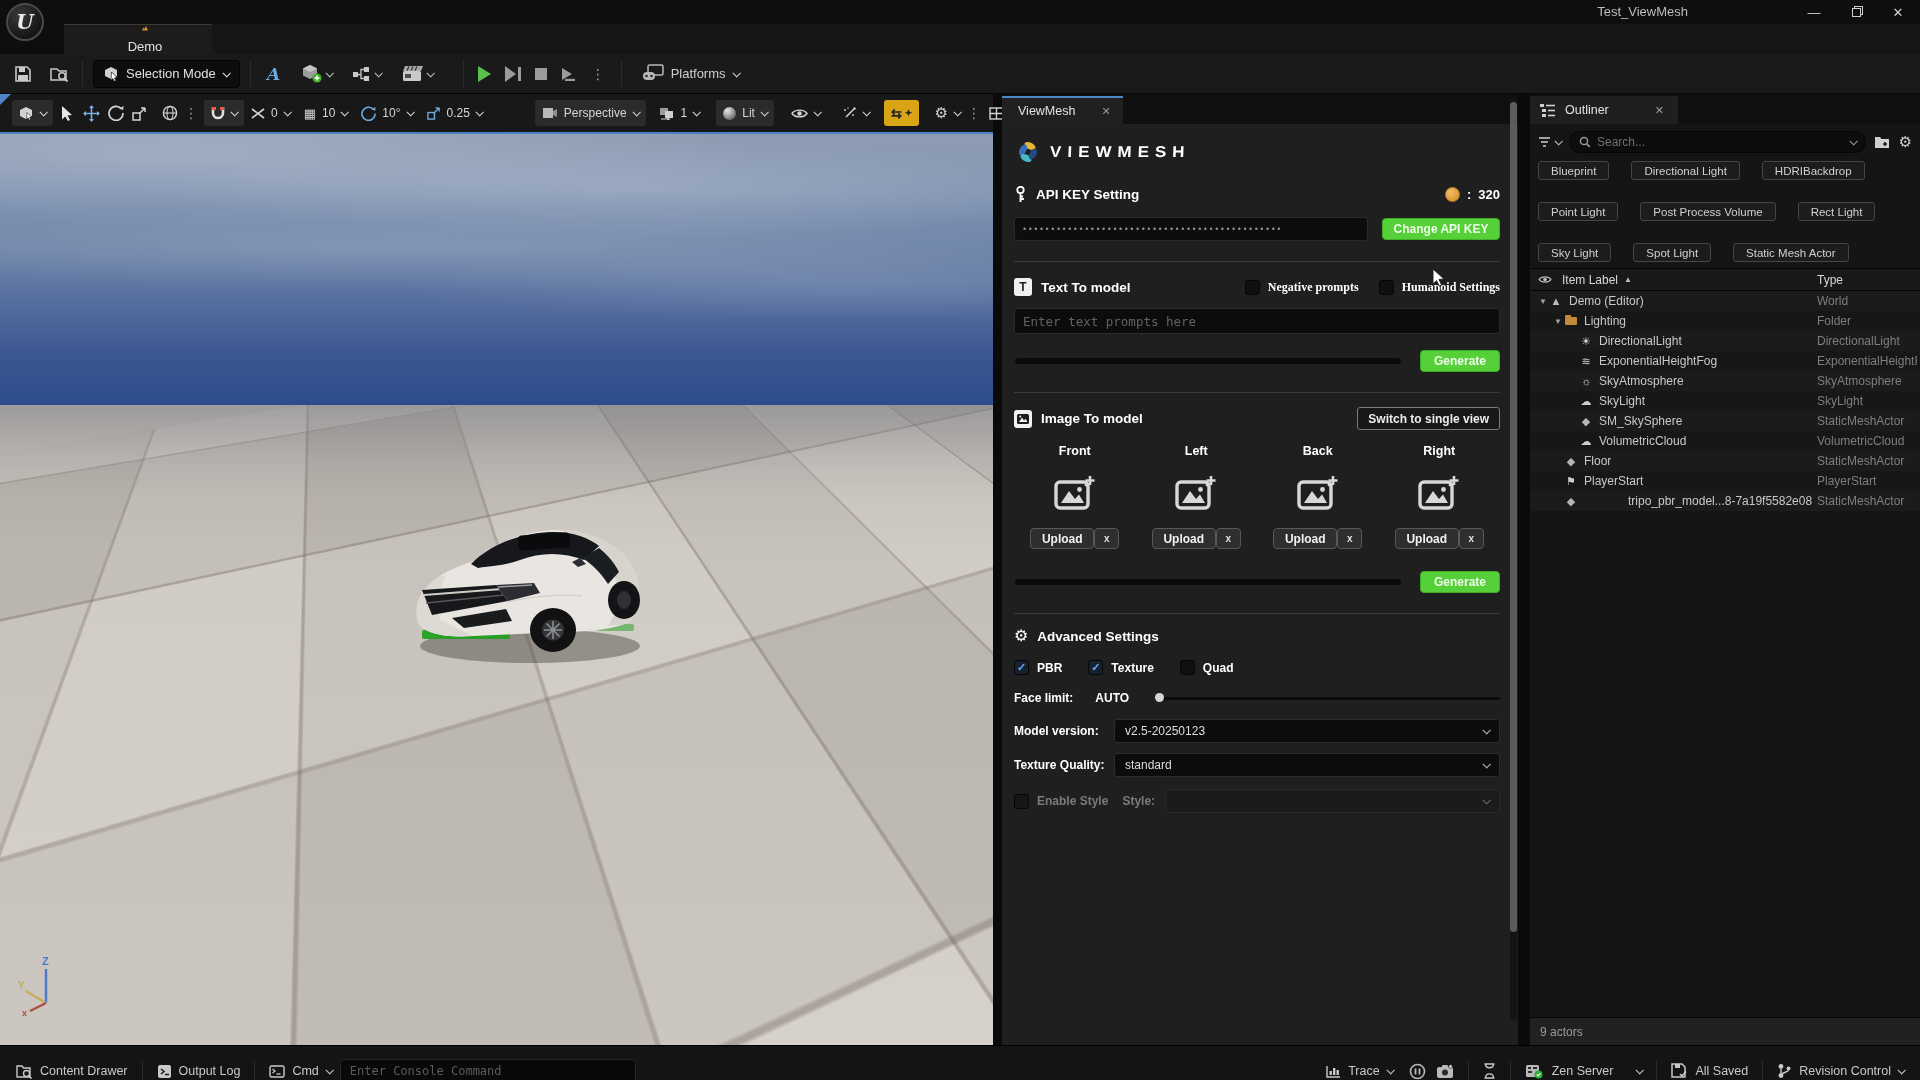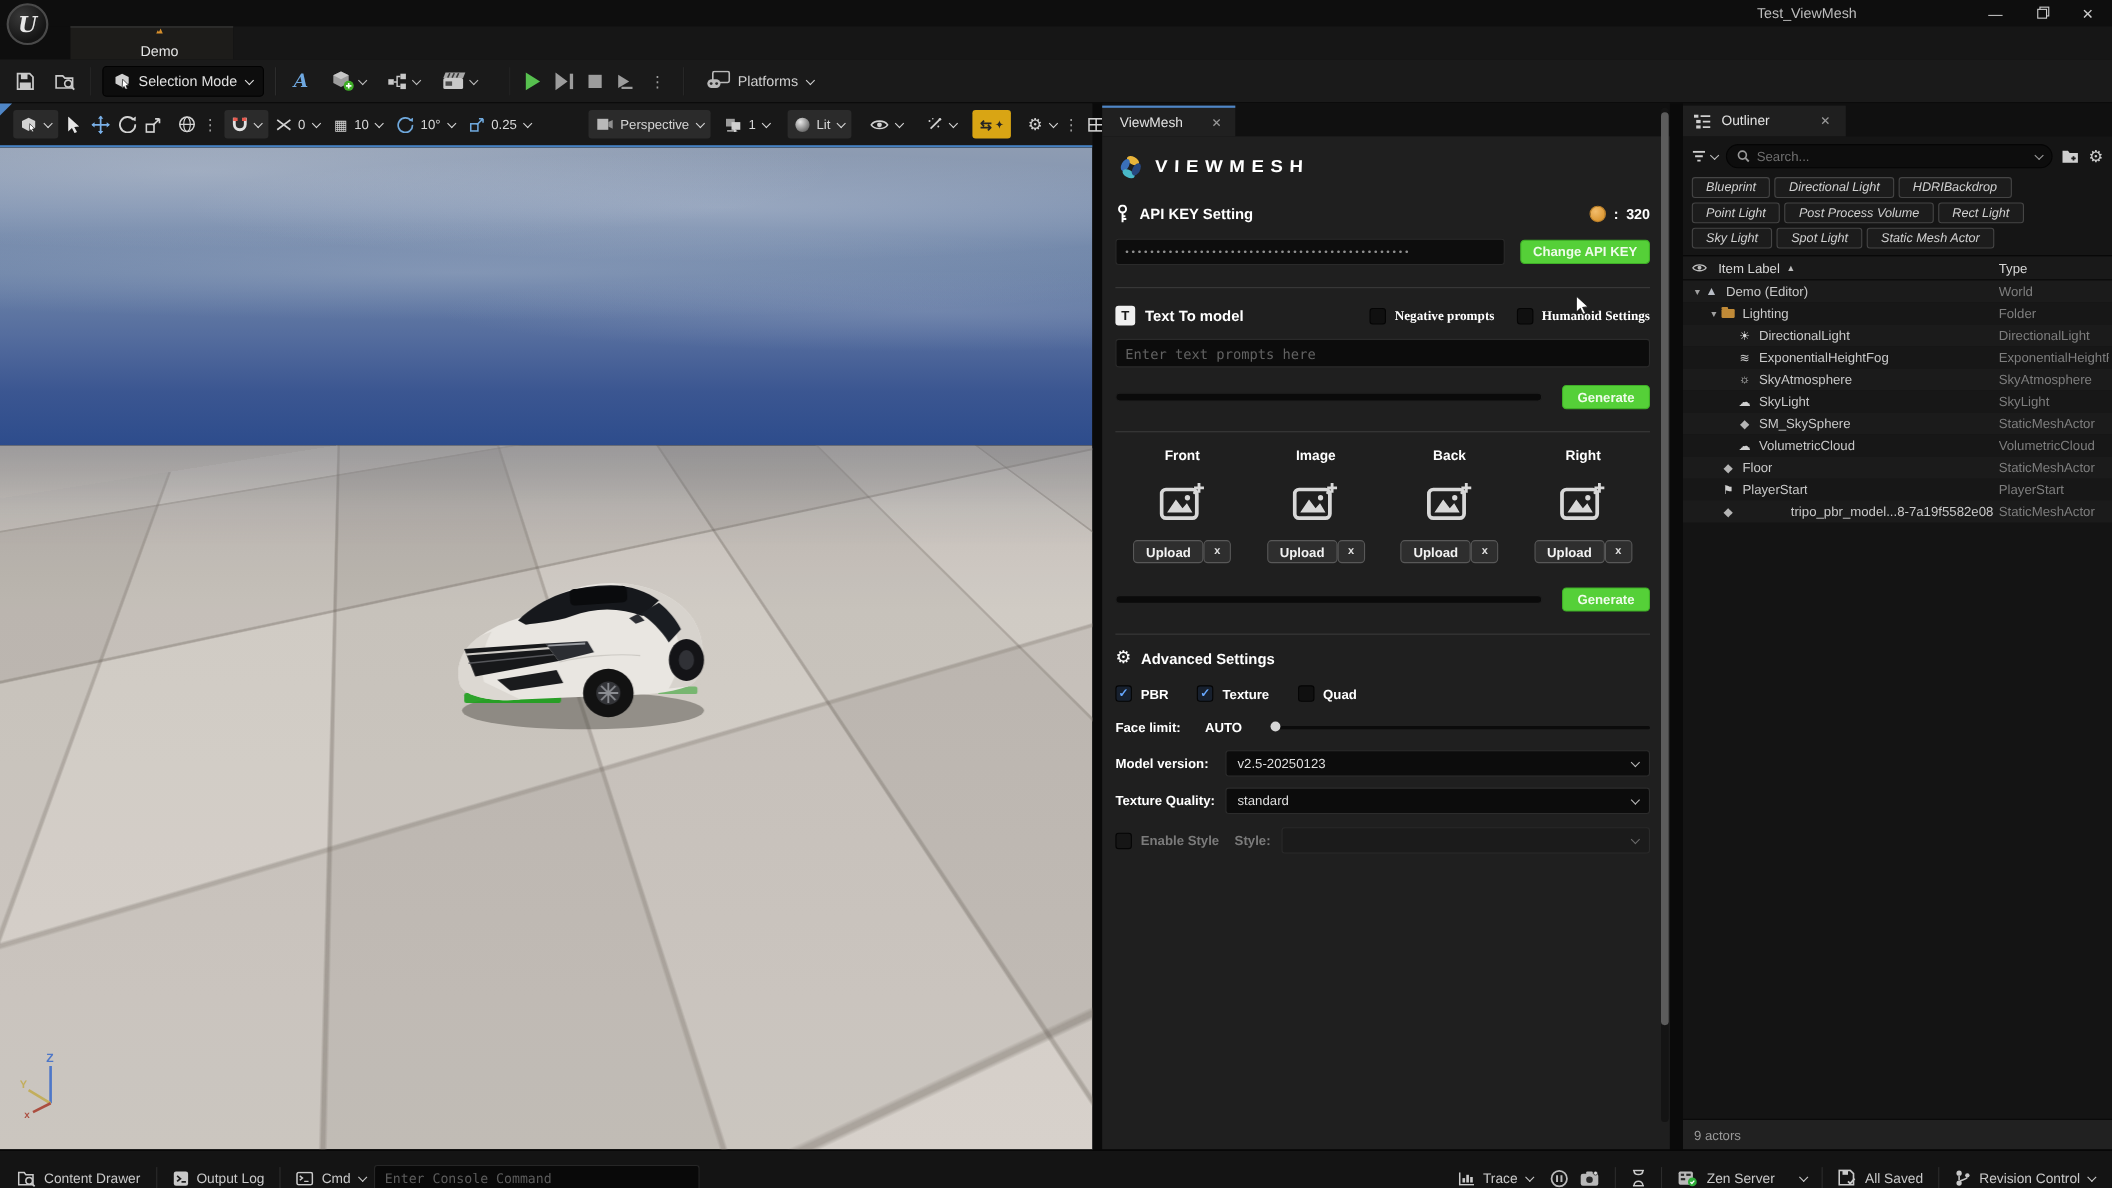--- a/index.html
+++ b/index.html
@@ -122,21 +122,21 @@
   .cursor-arrow{position:absolute;z-index:40;}
 
   
   .outliner{width:390px;height:100%;background:#151515;display:flex;flex-direction:column;}
   .ol-tabs{height:30px;background:#101010;display:flex;align-items:flex-end;}
   .ol-tab{height:28px;background:#1f1f1f;display:flex;align-items:center;gap:10px;padding:0 14px 0 10px;color:#e2e2e2;font-size:12.5px;}
   .ol-toolbar{display:flex;align-items:center;gap:8px;padding:7px 8px 4px 8px;}
   .search{flex:1;height:22px;background:#0d0d0d;border:1px solid #050505;border-radius:11px;display:flex;align-items:center;padding:0 9px;gap:6px;}
   .search input{flex:1;background:transparent;border:0;outline:none;color:#cfcfcf;font-size:12px;font-family:"Liberation Sans",sans-serif;}
   .search input::placeholder{color:#6f6f6f;}
-  .chips{display:flex;flex-wrap:wrap;gap:4px;padding:4px 8px 6px 8px;font-style:italic;}
+  .chips{display:flex;flex-wrap:wrap;gap:22px;padding:4px 8px 6px 8px;}
   .chip{height:19px;padding:0 12px;border:1px solid #454545;border-radius:3px;background:#1c1c1c;color:#d0d0d0;font-size:11.5px;display:flex;align-items:center;}
   .ol-header{height:23px;background:#191919;border-top:1px solid #050505;border-bottom:1px solid #050505;display:flex;align-items:center;padding-left:8px;position:relative;color:#d8d8d8;}
   .ol-header .type-col{position:absolute;left:287px;}
   .ol-rows{flex:0 0 auto;}
   .ol-row{height:20px;display:flex;align-items:center;position:relative;color:#c9c9c9;font-size:12px;white-space:nowrap;}
   .ol-row:nth-child(odd){background:#1b1b1b;}
   .ol-row:nth-child(even){background:#171717;}
   .ol-row .type{position:absolute;left:287px;color:#7e7e7e;overflow:hidden;width:100px;}
   .expander{width:10px;font-size:8px;color:#a0a0a0;display:inline-block;text-align:center;flex:0 0 auto;}
   .ticon{width:16px;display:inline-flex;justify-content:center;align-items:center;font-size:11px;flex:0 0 auto;margin-right:5px;}
@@ -497,37 +497,48 @@
           </span>
         </div>
         <input class="prompt-input" placeholder="Enter text prompts here" style="">
         <div class="row" style="margin-top:16px;">
           <div class="progress"></div>
           <button class="btn-green gen-btn">Generate</button>
         </div>
         <div class="divider"></div>
 
         
+        <div class="sec-head" style="margin-top:14px;">
+          <span class="sq-icon">
+            <svg width="12" height="10" viewBox="0 0 12 10">
+                <rect x="0" y="0" width="12" height="10" rx="1.5" fill="#1b1b1b"></rect>
+                <path d="M2,8 L5,3.5 L7,6.5 L8.6,4.8 L10.5,8 Z" fill="#f0f0f0"></path>
+                <circle cx="3.2" cy="2.6" r="1" fill="#f0f0f0"></circle>
+              </svg>
+          </span>
+          <span class="sec-title">Image To model</span>
+          <button class="switch-btn">Switch to single view</button>
+        </div>
         <div class="views-row" id="views-row">
             <div class="view-col">
     <span class="view-label">Front</span>
     <svg class="view-icon" width="42" height="36" viewBox="0 0 42 36">
       <rect x="2" y="8" width="32" height="26" rx="4" fill="none" stroke="#d8d8d8" stroke-width="3.4"></rect>
       <path d="M7,29 L15,17 L21,25 L25,20.5 L30,29 Z" fill="#d8d8d8"></path>
       <circle cx="25.5" cy="15.5" r="2.4" fill="#d8d8d8"></circle>
       <path d="M36,2 v9 M31.5,6.5 h9" stroke="#d8d8d8" stroke-width="2.6"></path>
       <circle cx="32" cy="11" r="1.4" fill="#d8d8d8"></circle>
     </svg>
     <div class="upload-row">
       <button class="upload-btn">Upload</button>
       <button class="x-btn">x</button>
     </div>
   </div>
             <div class="view-col">
-    <span class="view-label">Image</span>
+    <span class="view-label">Left</span>
     <svg class="view-icon" width="42" height="36" viewBox="0 0 42 36">
       <rect x="2" y="8" width="32" height="26" rx="4" fill="none" stroke="#d8d8d8" stroke-width="3.4"></rect>
       <path d="M7,29 L15,17 L21,25 L25,20.5 L30,29 Z" fill="#d8d8d8"></path>
       <circle cx="25.5" cy="15.5" r="2.4" fill="#d8d8d8"></circle>
       <path d="M36,2 v9 M31.5,6.5 h9" stroke="#d8d8d8" stroke-width="2.6"></path>
       <circle cx="32" cy="11" r="1.4" fill="#d8d8d8"></circle>
     </svg>
     <div class="upload-row">
       <button class="upload-btn">Upload</button>
       <button class="x-btn">x</button>

